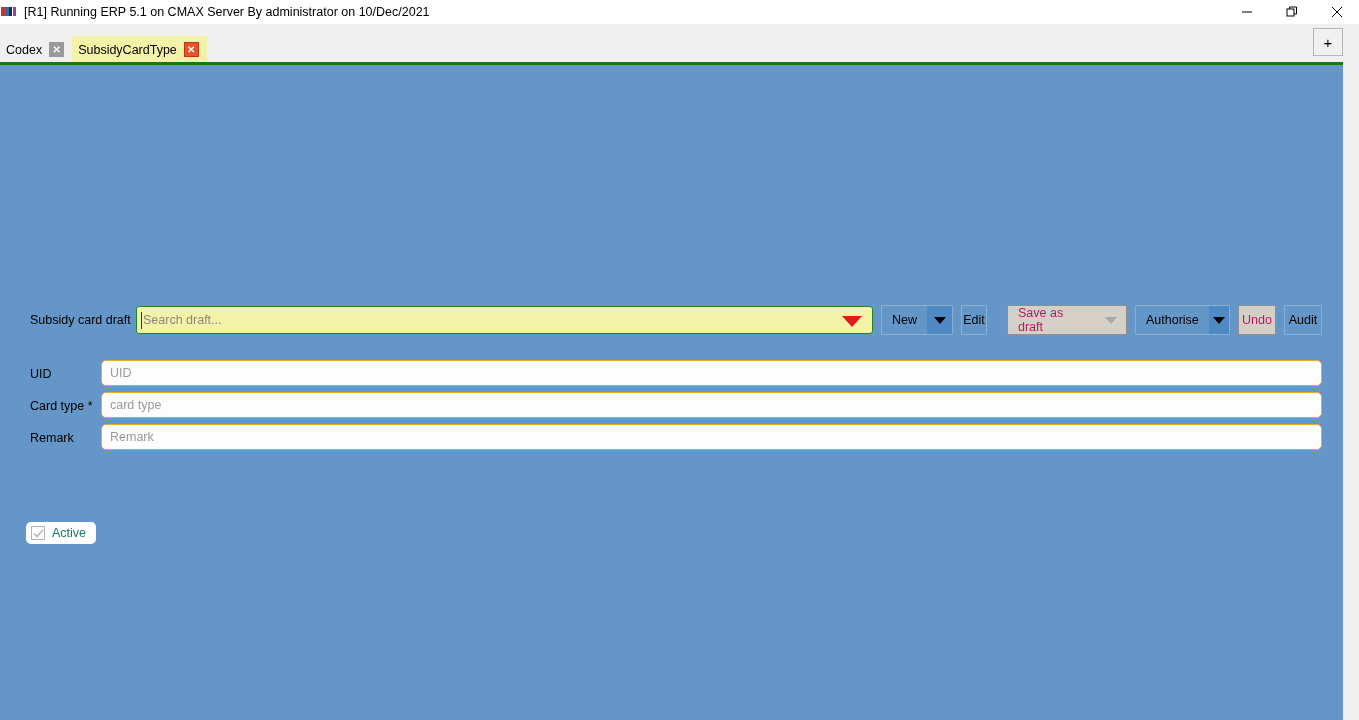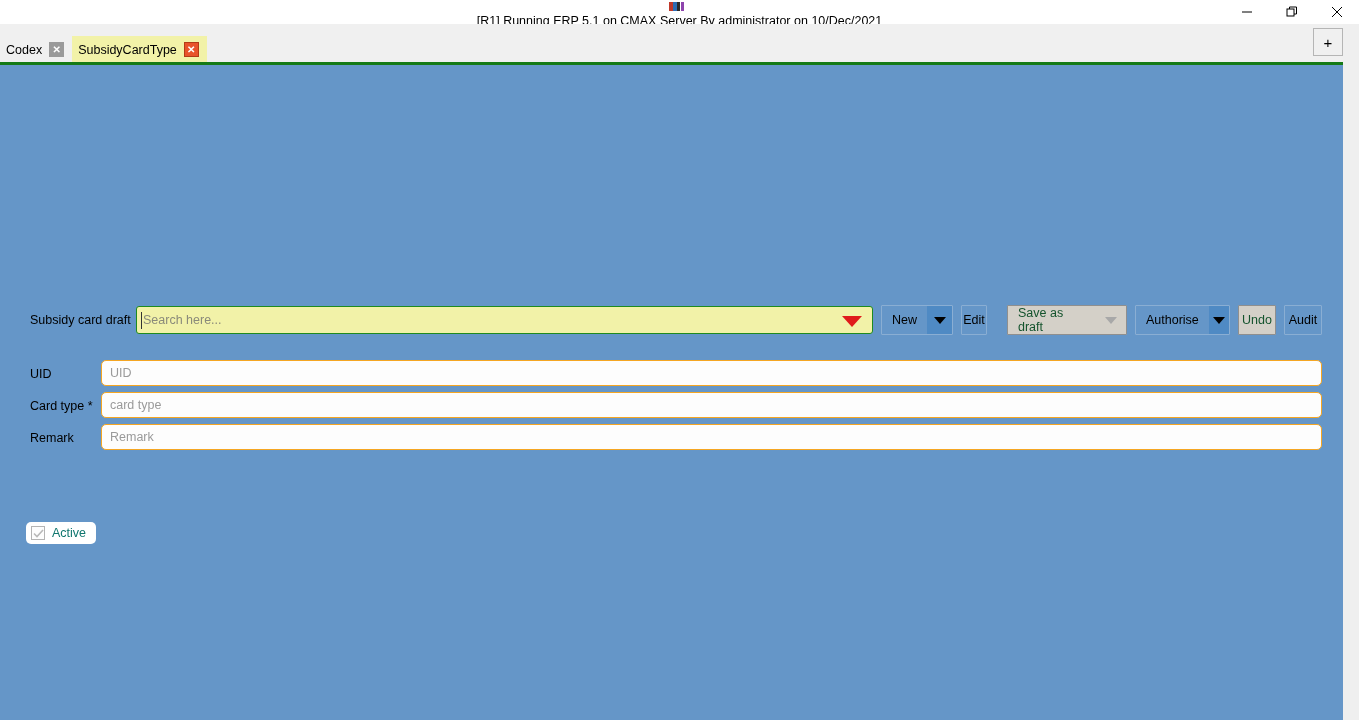--- a/index.html
+++ b/index.html
@@ -10,21 +10,21 @@
     overflow: hidden;
     font-family: "Liberation Sans", sans-serif;
     background: #efefef;
   }
 
   
   .titlebar {
     position: absolute; left: 0; top: 0;
     width: 1359px; height: 24px;
     background: #ffffff;
-    display: flex; align-items: center; flex-direction: column;
+    display: flex; align-items: center;
   }
   .app-icon {
     width: 16px; height: 14px;
     margin-left: 1px; margin-right: 7px;
     position: relative; flex: none;
     font-size: 9px; line-height: 14px;
     color: #1a4e8a; letter-spacing: -1px;
     overflow: hidden;
   }
   .app-icon .g1 { position:absolute; left:0; top:2px; width:4px; height:9px; background:#c0392b;}
@@ -132,21 +132,21 @@
 
   .btn {
     position: absolute; height: 30px;
     border: 1px solid #8aaed3; border-radius: 1px;
     font-size: 12.5px; color: #000;
     display: flex; align-items: center; justify-content: center;
     background: transparent;
   }
   .btn.grey {
     background: #d4d0c8; border: 1px solid #8f8f8f;
-    color: #14532d;
+    color: #be185d;
   }
   .btn.split { padding: 0; }
   .split-main {
     flex: 1; height: 100%;
     display: flex; align-items: center; justify-content: center;
     padding: 0 10px;
   }
   .split-arrow {
     width: 30px; height: 100%;
     display: flex; align-items: center; justify-content: center;
@@ -239,21 +239,21 @@
 <div class="green-rule"></div>
 
 <div class="canvas">
 
   <div class="ghost-snip">Full-screen Snip</div>
 
   <div class="lbl" style="left:30px; top:248px;">Subsidy card draft</div>
 
   <div class="search-box">
     <div class="caret"></div>
-    <span class="search-ph">Search here...</span>
+    <span class="search-ph">Search draft...</span>
     <span class="search-arrow"></span>
   </div>
 
   <div class="btn split" style="left:881px; top:240px; width:72px;">
     <span class="split-main">New</span>
     <span class="split-arrow">
         <i class="tri-down"></i>
       </span>
   </div>
 

